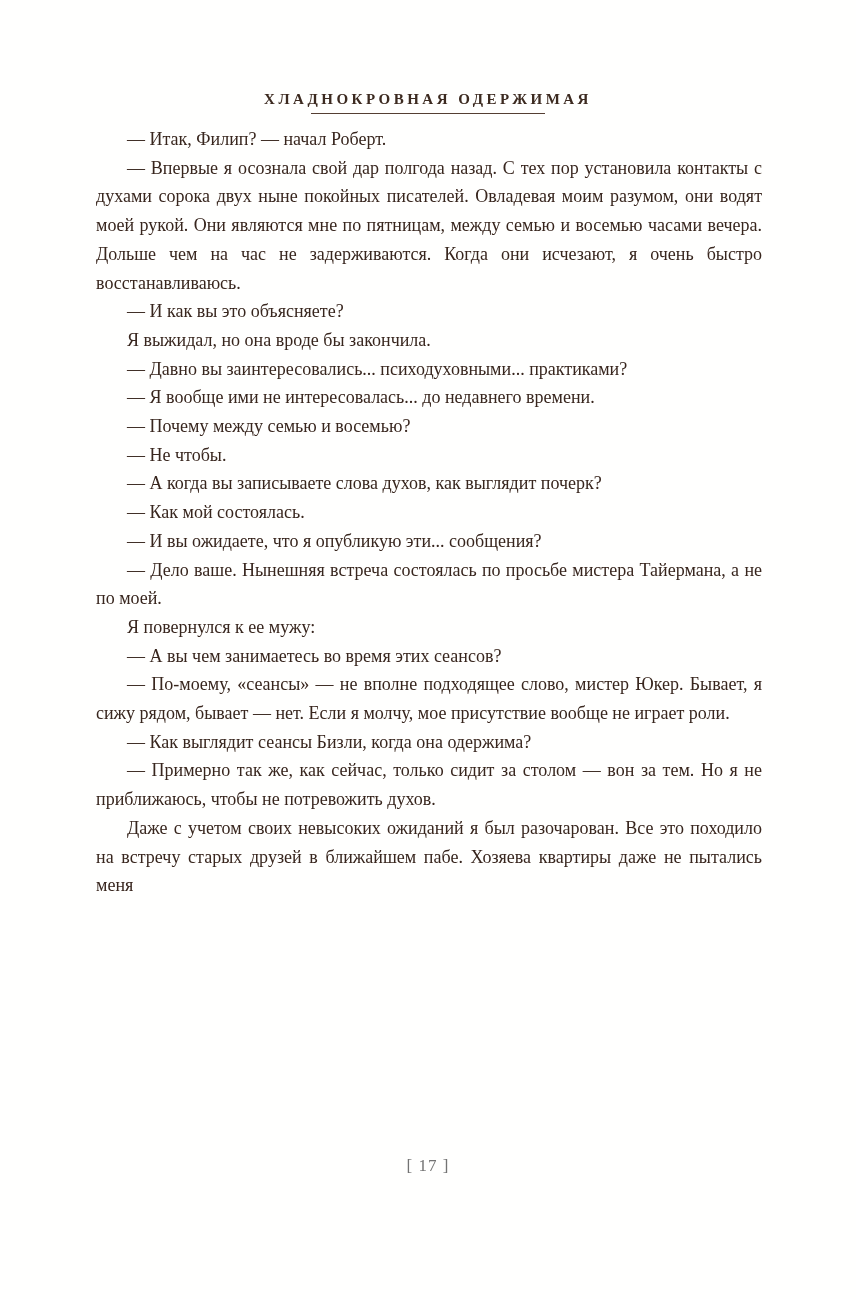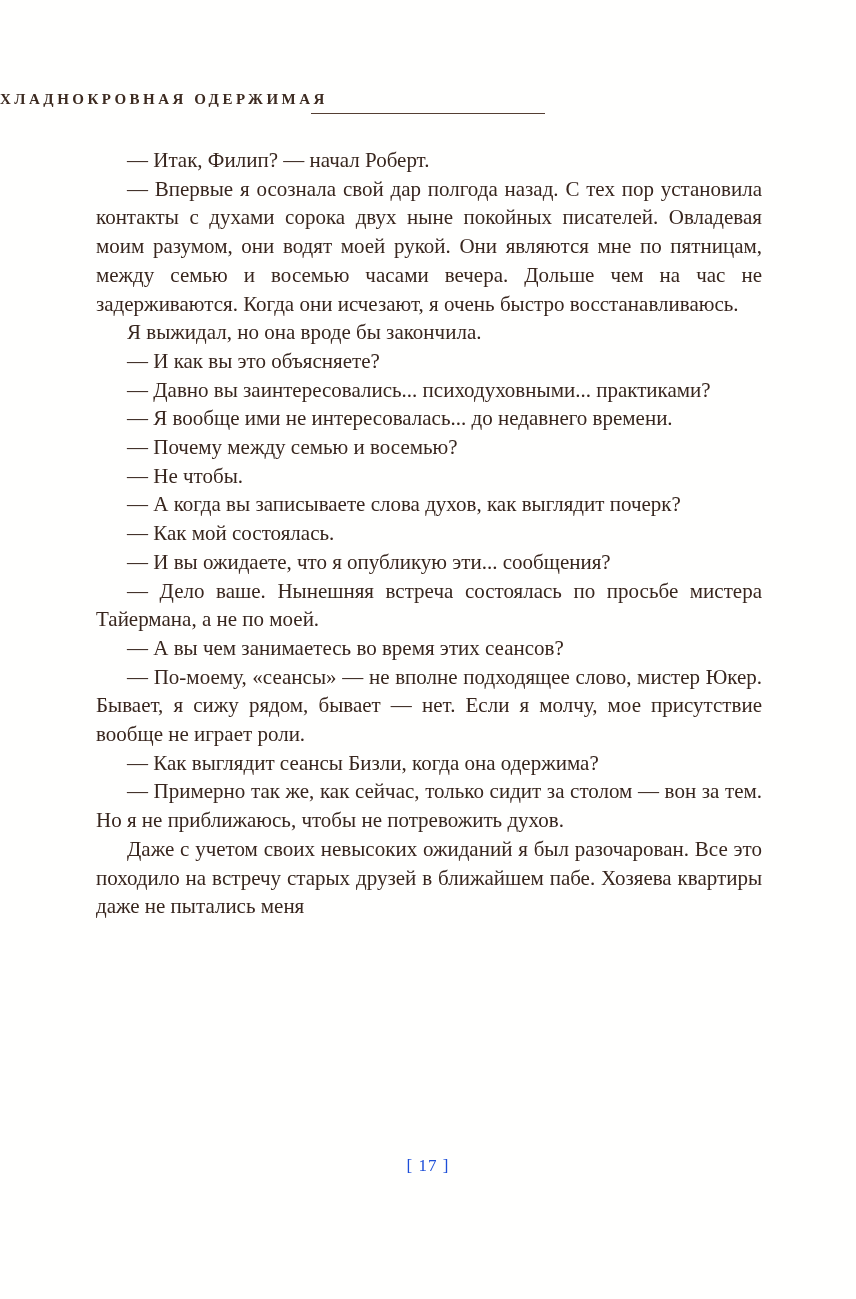--- a/index.html
+++ b/index.html
@@ -14,79 +14,81 @@
     background: #fffffe;
     font-family: "Liberation Serif", serif;
     color: #38261e;
     overflow: hidden;
   }
   .running-head {
     position: absolute;
     top: 91px;
     left: 0;
     right: 0;
+    text-align: center;
     font-size: 15px;
     font-weight: bold;
     letter-spacing: 3.5px;
     color: #3c2a20;
   }
   .head-rule {
     position: absolute;
     top: 113px;
     left: 50%;
     transform: translateX(-50%);
     width: 234px;
     height: 0;
     border-top: 1.5px solid #553f33;
   }
   .text-block {
     position: absolute;
-    top: 146px;
+    top: 125px;
     left: 96px;
     width: 666px;
-    font-size: 21px;
+    font-size: 18px;
     line-height: 28.7px;
     text-align: justify;
   }
   .text-block p {
     margin: 0;
     padding: 0;
     text-indent: 31px;
   }
   .folio {
     position: absolute;
     top: 1156px;
     left: 0;
     right: 0;
     text-align: center;
     font-size: 17px;
     letter-spacing: 1px;
-    color: #1d4ed8;
+    color: #737373;
   }
 </style>
 </head>
 <body>
 
 <div class="page">
   <div class="running-head">ХЛАДНОКРОВНАЯ ОДЕРЖИМАЯ</div>
   <div class="head-rule"></div>
 
   <div class="text-block">
       <p>— Итак, Филип? — начал Роберт.</p>
       <p>— Впервые я осознала свой дар полгода назад. С тех пор установила контакты с духами сорока двух ныне покойных писателей. Овладевая моим разумом, они водят моей рукой. Они являются мне по пятницам, между семью и восемью часами вечера. Дольше чем на час не задерживаются. Когда они исчезают, я очень быстро восстанавливаюсь.</p>
+      <p>— И как вы это объясняете?</p>
       <p>Я выжидал, но она вроде бы закончила.</p>
-      <p>— И как вы это объясняете?</p>
       <p>— Давно вы заинтересовались... психодуховными... практиками?</p>
       <p>— Я вообще ими не интересовалась... до недавнего времени.</p>
       <p>— Почему между семью и восемью?</p>
       <p>— Не чтобы.</p>
       <p>— А когда вы записываете слова духов, как выглядит почерк?</p>
       <p>— Как мой состоялась.</p>
       <p>— И вы ожидаете, что я опубликую эти... сообщения?</p>
       <p>— Дело ваше. Нынешняя встреча состоялась по просьбе мистера Тайермана, а не по моей.</p>
+      <p>Я повернулся к ее мужу:</p>
       <p>— А вы чем занимаетесь во время этих сеансов?</p>
       <p>— По-моему, «сеансы» — не вполне подходящее слово, мистер Юкер. Бывает, я сижу рядом, бывает — нет. Если я молчу, мое присутствие вообще не играет роли.</p>
       <p>— Как выглядит сеансы Бизли, когда она одержима?</p>
       <p>— Примерно так же, как сейчас, только сидит за столом — вон за тем. Но я не приближаюсь, чтобы не потревожить духов.</p>
       <p>Даже с учетом своих невысоких ожиданий я был разочарован. Все это походило на встречу старых друзей в ближайшем пабе. Хозяева квартиры даже не пытались меня</p>
     </div>
 
   <div class="folio">[ 17 ]</div>
 </div>
 

